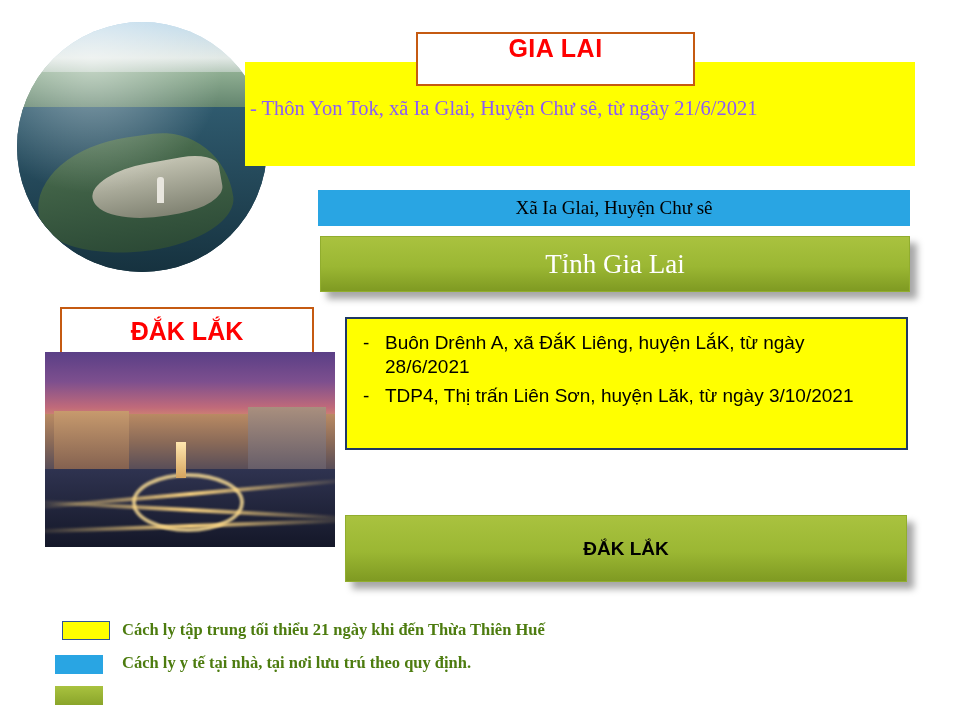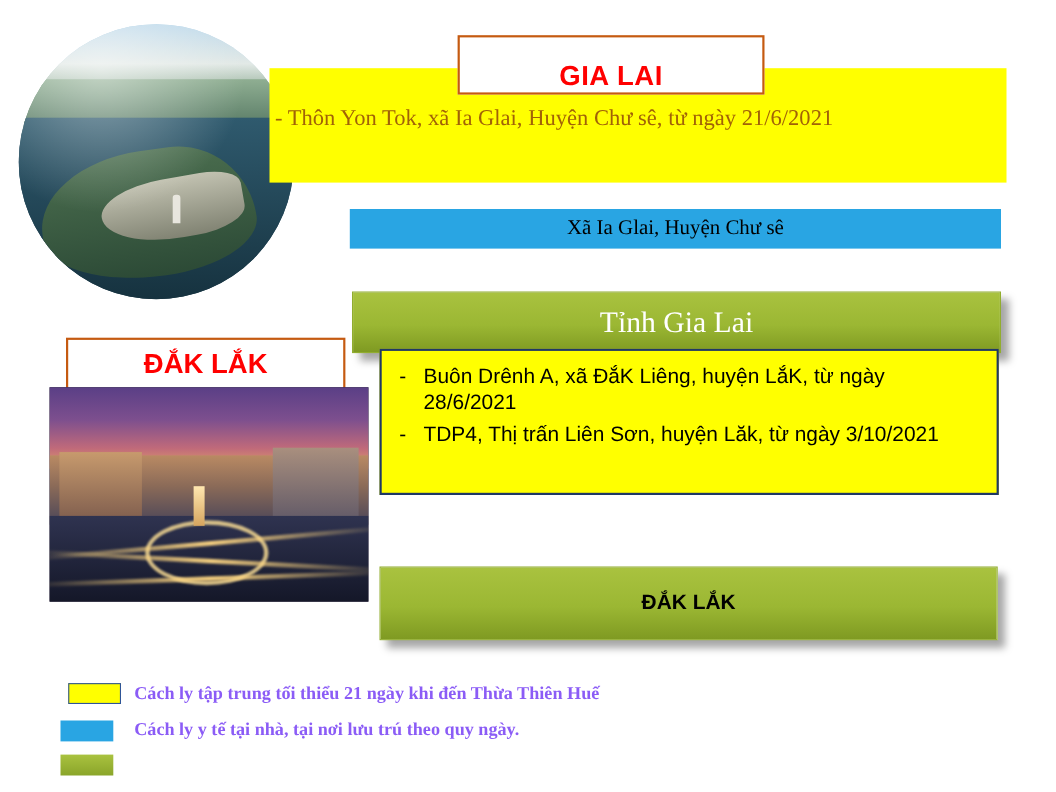--- a/index.html
+++ b/index.html
@@ -86,35 +86,35 @@
   }
   .gia-lai-label {
     position: absolute;
     left: 416px;
     top: 32px;
     width: 275px;
     height: 50px;
     background: #ffffff;
     border: 2px solid #c55a11;
     display: flex;
-    align-items: flex-end;
+    align-items: flex-start;
     justify-content: center;
     color: #ff0000;
     font-weight: bold;
     font-size: 25px;
     font-family: "Liberation Sans", sans-serif;
     letter-spacing: .5px;
   }
   .gia-lai-text {
     position: absolute;
     left: 250px;
     top: 97px;
     width: 660px;
     font-size: 20.5px;
-    color: #a16207;
+    color: #8b5cf6;
     font-family: "Liberation Serif", serif;
   }
 
   .blue-bar {
     position: absolute;
     background: #29a5e3;
     display: flex;
     align-items: center;
     justify-content: center;
     color: #000000;
@@ -132,21 +132,20 @@
     display: flex;
     align-items: center;
     justify-content: center;
     box-shadow: 7px 7px 7px rgba(0,0,0,.35);
   }
   #gl-green {
     left: 320px; top: 236px; width: 588px; height: 54px;
     color: #ffffff;
     font-size: 27px;
     font-family: "Liberation Serif", serif;
-    margin-top: 29px;
   }
 
   
   .dak-lak-label {
     position: absolute;
     left: 60px;
     top: 307px;
     width: 250px;
     height: 45px;
     background: #ffffff;
@@ -253,21 +252,21 @@
     position: absolute;
     width: 48px;
     height: 19px;
     box-sizing: border-box;
   }
   .legend-text {
     position: absolute;
     font-family: "Liberation Serif", serif;
     font-weight: bold;
     font-size: 16.5px;
-    color: #8b5cf6;
+    color: #4d7c0f;
     white-space: nowrap;
   }
   #sw1 { left: 62px; top: 621px; background: #ffff00; border: 1px solid #2f5597; }
   #lt1 { left: 122px; top: 620px; }
   #sw2 { left: 55px; top: 655px; background: #29a5e3; }
   #lt2 { left: 122px; top: 653px; }
   #sw3 { left: 55px; top: 686px; background: linear-gradient(to bottom, #a9c23f, #8aa52a); }
   #lt3 { left: 122px; top: 684px; }
 </style>
 </head>
@@ -331,17 +330,17 @@
 
 
   <div class="green-bar" id="dl-green">
     <span>ĐẮK LẮK</span>
   </div>
 
   <div class="legend-swatch" id="sw1"></div>
   <div class="legend-text" id="lt1">Cách ly tập trung tối thiểu 21 ngày khi đến Thừa Thiên Huế</div>
 
   <div class="legend-swatch" id="sw2"></div>
-  <div class="legend-text" id="lt2">Cách ly y tế tại nhà, tại nơi lưu trú theo quy ngày.</div>
+  <div class="legend-text" id="lt2">Cách ly y tế tại nhà, tại nơi lưu trú theo quy định.</div>
 
   <div class="legend-swatch" id="sw3"></div>
 
 </div>
 
 </body></html>

